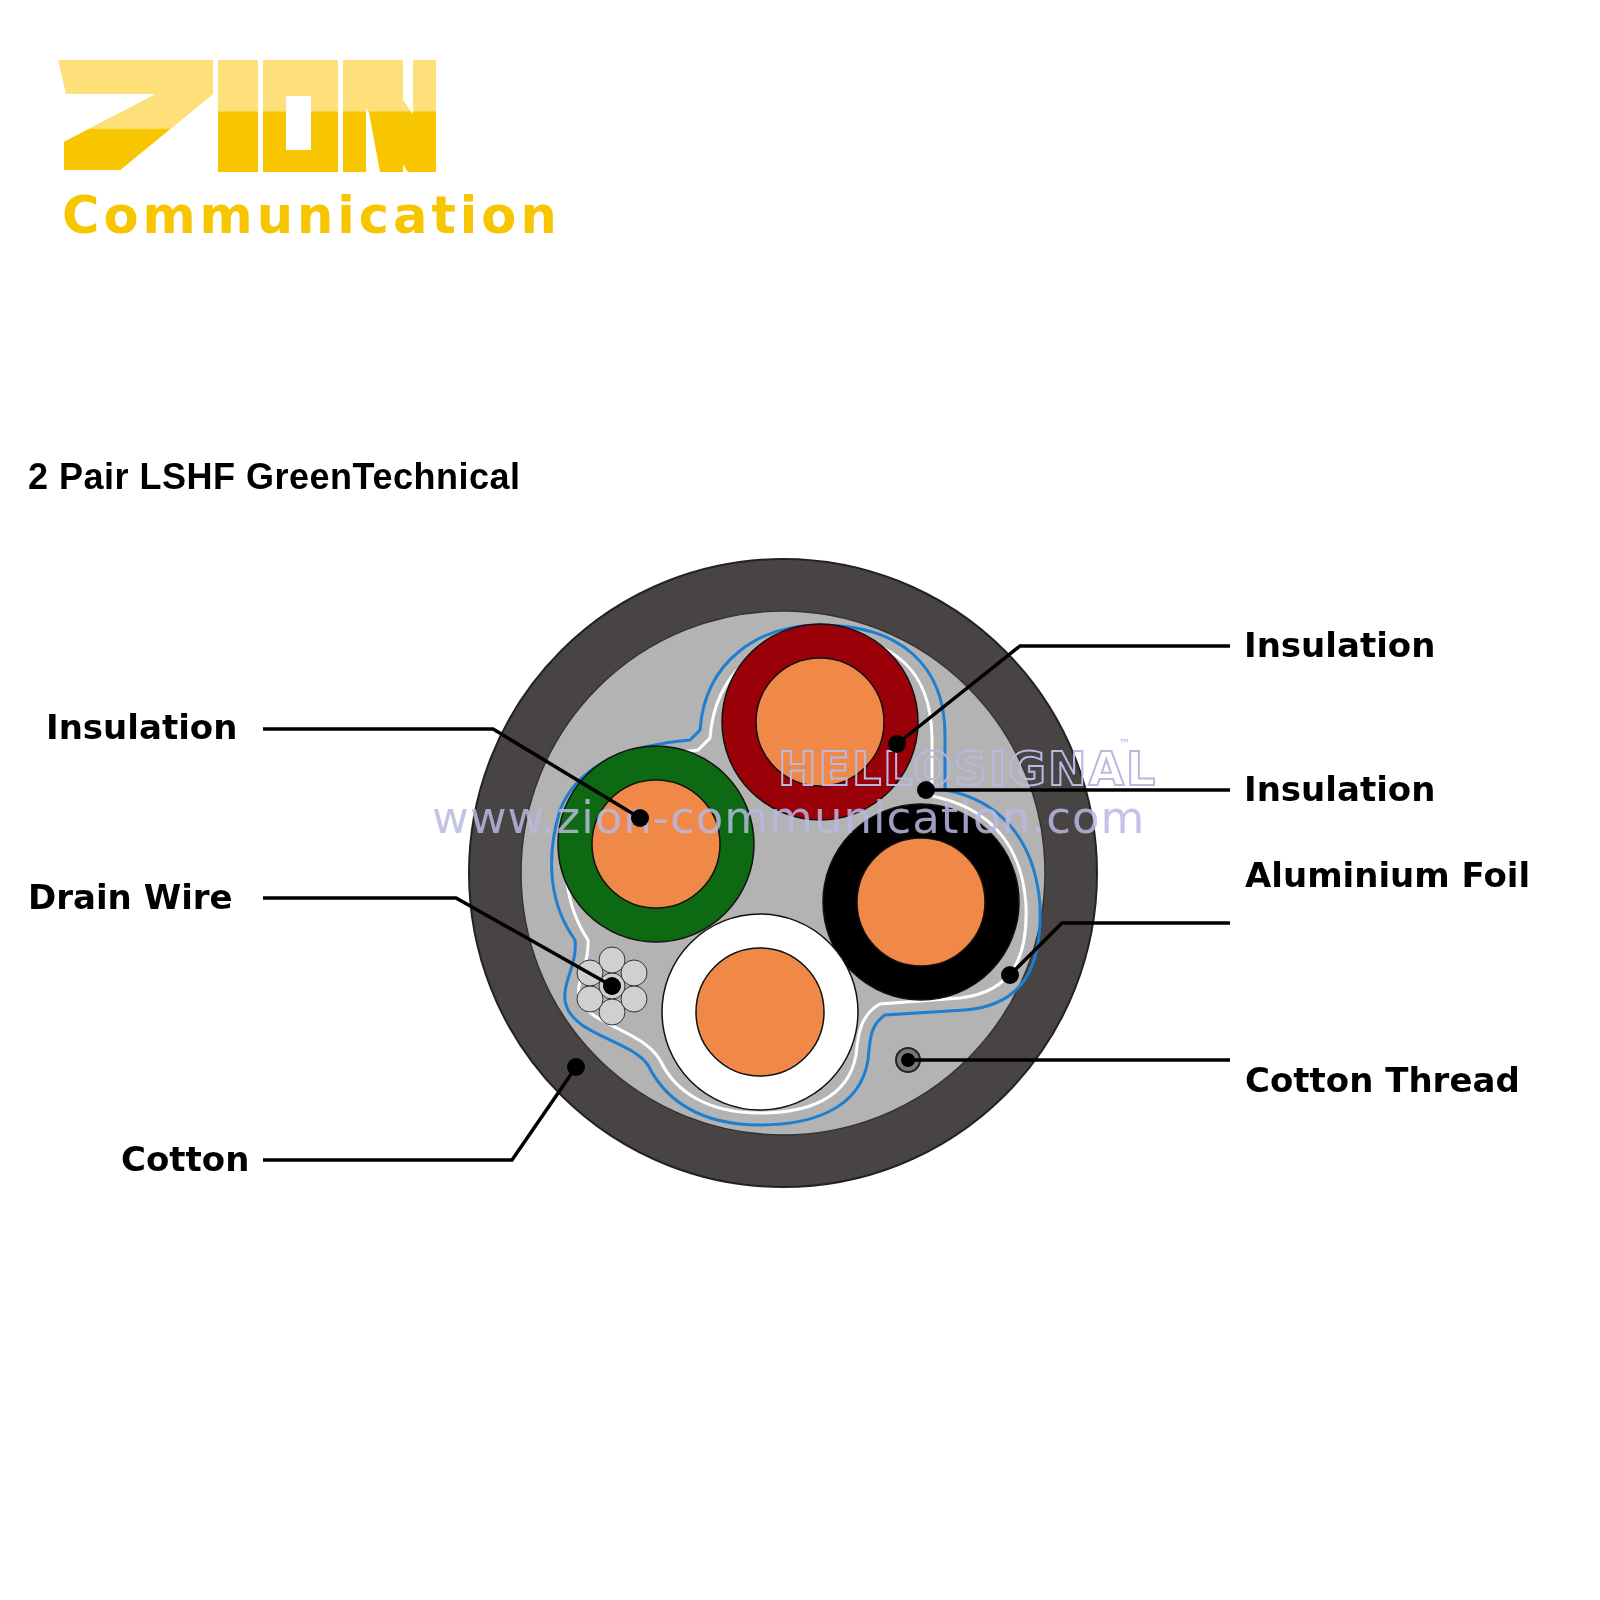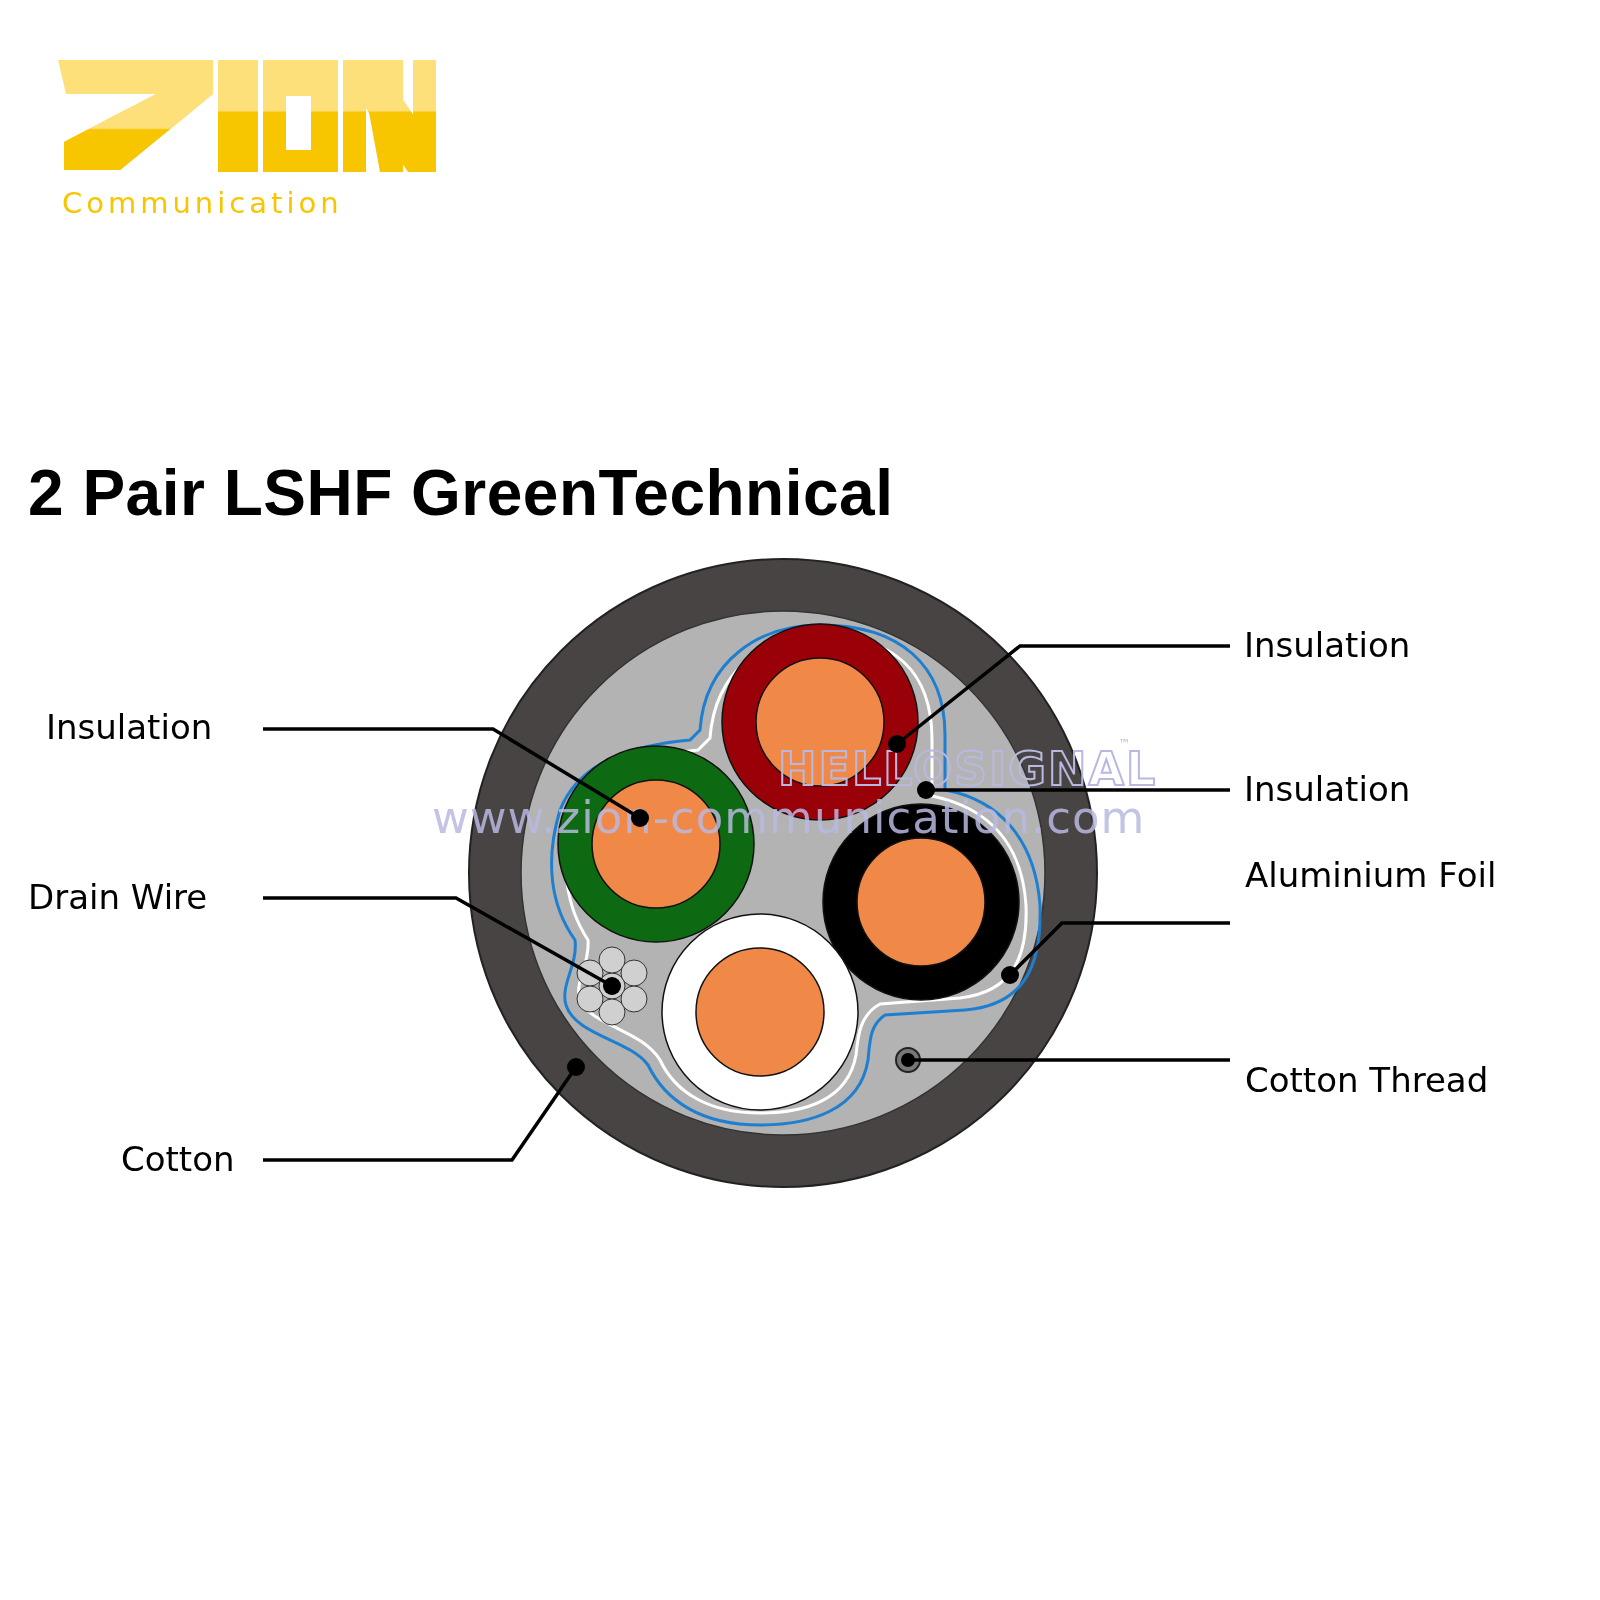--- a/index.html
+++ b/index.html
@@ -1,22 +1,22 @@
 <!DOCTYPE html>
 <html><head>
   <meta charset="utf-8">
   <style>
     html, body { margin: 0; padding: 0; background: #ffffff; }
     body { width: 1600px; height: 1600px; position: relative; overflow: hidden; font-family: "DejaVu Sans", sans-serif; }
     .logo { position: absolute; left: 58px; top: 58px; width: 380px; }
     .logo svg { display: block; }
-    .logo-sub { position: absolute; left: 62px; top: 186px; font-family: "DejaVu Sans", sans-serif; font-weight: 400; font-size: 29px; letter-spacing: 4px; color: #f7c600; }
-    .title { position: absolute; left: 28px; top: 456px; font-family: "Liberation Sans", sans-serif; font-weight: 700; font-size: 64px; color: #000; letter-spacing: 0.5px; white-space: nowrap; }
+    .logo-sub { position: absolute; left: 62px; top: 186px; font-family: "DejaVu Sans", sans-serif; font-weight: 700; font-size: 51px; letter-spacing: 4px; color: #f7c600; }
+    .title { position: absolute; left: 28px; top: 456px; font-family: "Liberation Sans", sans-serif; font-weight: 700; font-size: 36px; color: #000; letter-spacing: 0.5px; white-space: nowrap; }
     .diagram { position: absolute; left: 0; top: 0; width: 1600px; height: 1600px; }
-    .label { position: absolute; font-family: "DejaVu Sans", sans-serif; font-weight: 400; font-size: 34px; color: #000; white-space: nowrap; line-height: 1; }
+    .label { position: absolute; font-family: "DejaVu Sans", sans-serif; font-weight: 700; font-size: 34px; color: #000; white-space: nowrap; line-height: 1; }
   </style>
 </head>
 <body>
 
 <div class="logo">
   <svg width="380" height="120" viewBox="0 0 380 120">
     <defs>
       <linearGradient id="lg" x1="0" y1="0" x2="0" y2="1">
         <stop offset="0" stop-color="#fde07a"></stop>
         <stop offset="0.45" stop-color="#fde07a"></stop>

